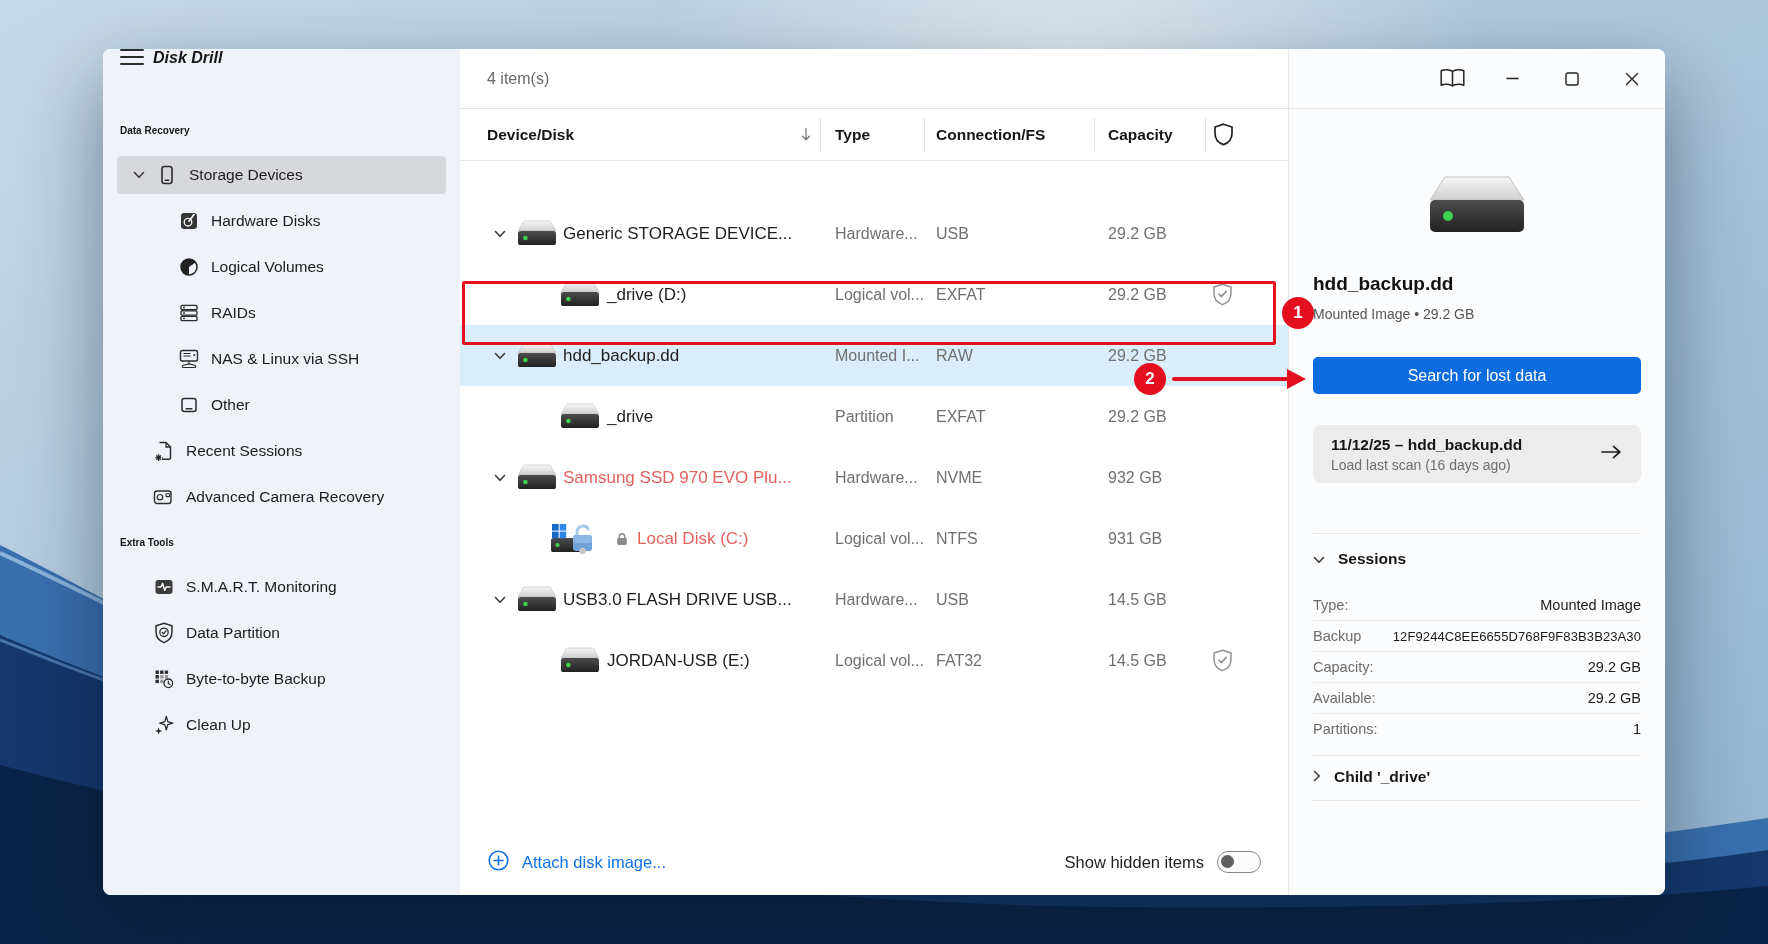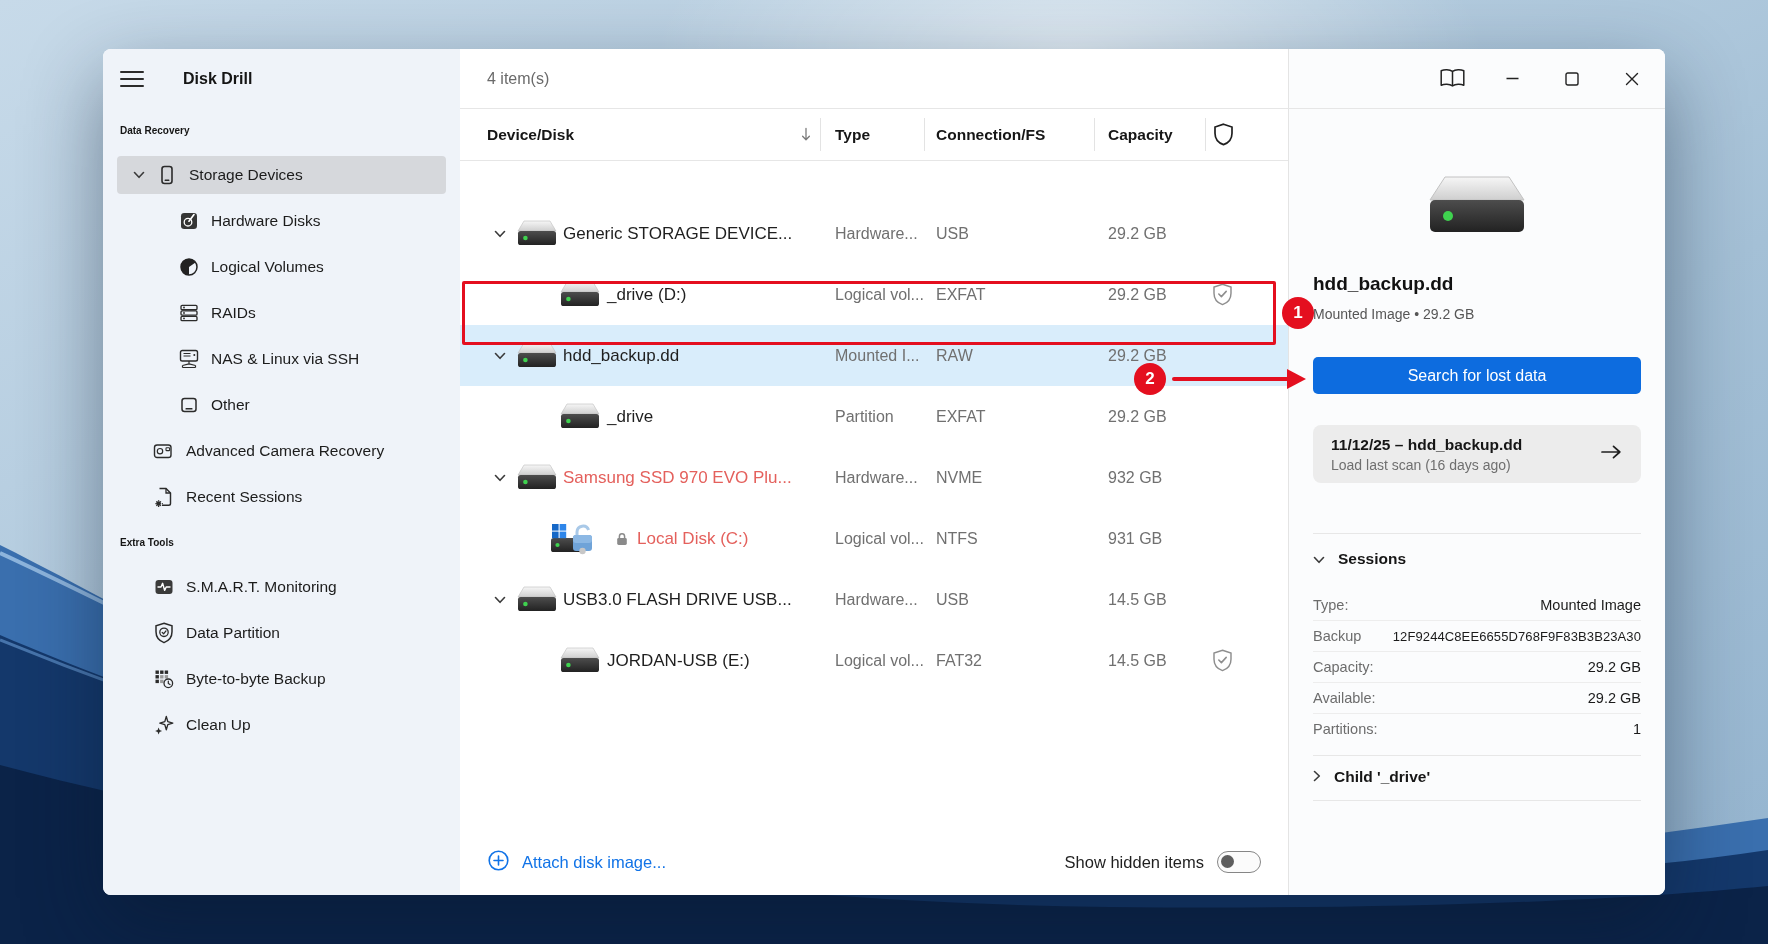--- a/index.html
+++ b/index.html
@@ -6,21 +6,21 @@
     font-family:"Liberation Sans",sans-serif;background:#9db9d2;}
   .wallpaper{position:absolute;inset:0;overflow:hidden;
     background:linear-gradient(155deg,#c7dae9 0%,#b4ccdf 35%,#a4c0d6 60%,#94b4cf 100%);}
   .wallpaper svg{position:absolute;left:0;top:0;width:100%;height:100%;}
   .glow{position:absolute;left:620px;top:-140px;width:900px;height:380px;border-radius:50%;
     background:radial-gradient(ellipse at center,rgba(255,255,255,.55),rgba(255,255,255,0) 65%);}
   .app-window{position:absolute;left:103px;top:49px;width:1562px;height:846px;background:#fff;
     border-radius:8px;box-shadow:0 30px 80px rgba(8,24,46,.45);overflow:hidden;}
   
   .sidebar{position:absolute;left:0;top:0;width:357px;height:100%;background:#eff3f9;}
-  .sidebar-header{height:59px;display:flex;align-items:center;padding:0 17px;gap:39px;}
+  .sidebar-header{height:59px;display:flex;align-items:flex-start;padding:0 17px;gap:9px;font-style:italic;}
   .hamburger{width:24px;height:16px;display:flex;flex-direction:column;justify-content:space-between;cursor:pointer;}
   .hamburger i{display:block;height:2px;background:#2b2b2b;border-radius:1px;}
   .app-title{font-size:16px;font-weight:bold;color:#151515;}
   .side-section-label{height:44px;display:flex;align-items:center;padding:0 17px;
     font-weight:bold;font-size:10px;color:#151515;}
   .side-item{height:46px;margin:0 14px;display:flex;align-items:center;gap:11px;
     border-radius:4px;font-size:15.5px;color:#1c1c1c;cursor:default;}
   .side-item.sel{background:#d6d8dc;height:38px;margin-top:4px;margin-bottom:4px;padding-left:16px;}
   .side-item.ind1{padding-left:36px;}
   .side-item.ind2{padding-left:61px;}
@@ -181,40 +181,40 @@
           <span class="ic">
             <svg width="20" height="20" viewBox="0 0 20 20" fill="none" xmlns="http://www.w3.org/2000/svg">
               <rect x="3" y="3.5" width="14" height="13" rx="2.5" stroke="#2b2b2b" stroke-width="1.5"></rect>
               <rect x="6.5" y="13" width="7" height="1.6" rx=".4" fill="#2b2b2b"></rect>
             </svg>
           </span>
           <span>Other</span>
         </div>
         <div class="side-item ind1">
           <span class="ic">
-            <svg width="22" height="18" viewBox="0 0 22 18" fill="none" xmlns="http://www.w3.org/2000/svg">
-              <rect x="1.5" y="3" width="16.5" height="12.5" rx="2.6" stroke="#2b2b2b" stroke-width="1.4"></rect>
-              <circle cx="7" cy="9.2" r="2.7" stroke="#2b2b2b" stroke-width="1.2"></circle>
-              <rect x="13" y="5.8" width="3.6" height="2.8" rx=".7" stroke="#2b2b2b" stroke-width="1.05"></rect>
-            </svg>
-          </span>
-          <span>Advanced Camera Recovery</span>
-        </div>
-        <div class="side-item ind1">
-          <span class="ic">
             <svg width="20" height="21" viewBox="0 0 20 21" fill="none" xmlns="http://www.w3.org/2000/svg">
               <path d="M5.5 1.5 H12 L16.5 6 V16.5 a1.8 1.8 0 0 1 -1.8 1.8 H8" stroke="#2b2b2b" stroke-width="1.45"></path>
               <path d="M12 1.5 V6 H16.5" stroke="#2b2b2b" stroke-width="1.3"></path>
               <circle cx="4.6" cy="16.6" r="2.4" fill="#2b2b2b"></circle>
               <g stroke="#2b2b2b" stroke-width="1.3">
                 <path d="M4.6 13.3 v1 M4.6 19 v1 M1.4 16.6 h1 M7.8 16.6 h1 M2.4 14.4 l.7.7 M6.2 18.2 l.7.7 M6.9 14.4 l-.7.7 M3.1 18.2 l-.7.7"></path>
               </g>
             </svg>
           </span>
           <span>Recent Sessions</span>
+        </div>
+        <div class="side-item ind1">
+          <span class="ic">
+            <svg width="22" height="18" viewBox="0 0 22 18" fill="none" xmlns="http://www.w3.org/2000/svg">
+              <rect x="1.5" y="3" width="16.5" height="12.5" rx="2.6" stroke="#2b2b2b" stroke-width="1.4"></rect>
+              <circle cx="7" cy="9.2" r="2.7" stroke="#2b2b2b" stroke-width="1.2"></circle>
+              <rect x="13" y="5.8" width="3.6" height="2.8" rx=".7" stroke="#2b2b2b" stroke-width="1.05"></rect>
+            </svg>
+          </span>
+          <span>Advanced Camera Recovery</span>
         </div>
         <div class="side-section-label">Extra Tools</div>
         <div class="side-item ind1">
           <span class="ic">
             <svg width="20" height="20" viewBox="0 0 20 20" fill="none" xmlns="http://www.w3.org/2000/svg">
               <rect x="1.5" y="3" width="17" height="14" rx="3" fill="#3a3a3a"></rect>
               <polyline points="4,10 7,10 8.6,6.3 10.6,13.4 12.2,10 16,10" stroke="#fff" stroke-width="1.4" stroke-linejoin="round" stroke-linecap="round"></polyline>
             </svg>
           </span>
           <span>S.M.A.R.T. Monitoring</span>

